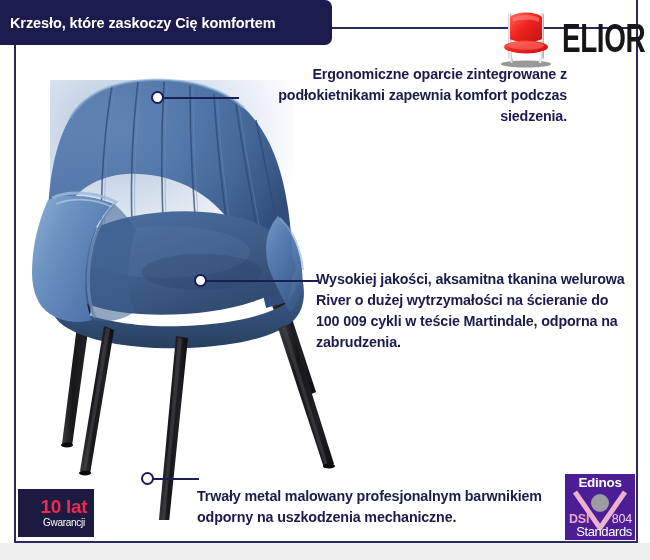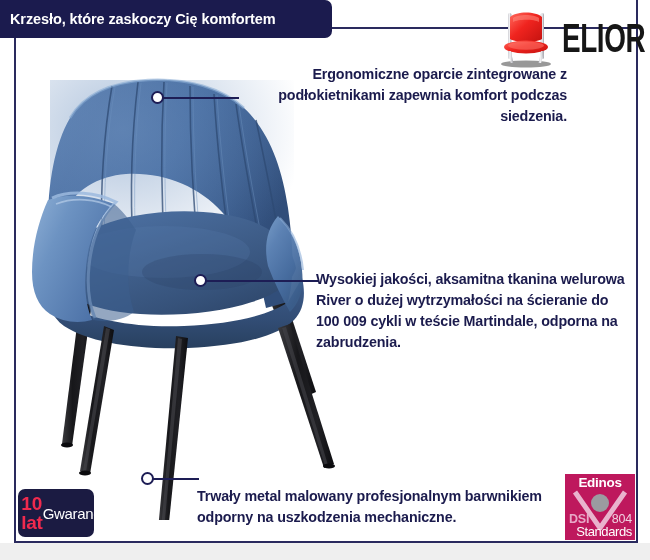--- a/index.html
+++ b/index.html
@@ -29,21 +29,21 @@
     position:absolute; left:636px; top:0px; width:2px; height:542px;
     background:#2a2a5e;
   }
   #frame-border-left {
     position:absolute; left:14px; top:30px; width:2px; height:512px;
     background:#2a2a5e;
   }
 
   
   #header-banner {
-    position:absolute; left:0px; top:0px; width:332px; height:38px;
+    position:absolute; left:0px; top:0px; width:332px; height:45px;
     background:#1b1b4e;
     border-radius:0 7px 7px 0;
     display:flex; align-items:center;
     padding-left:10px;
     z-index:6;
   }
   #header-title {
     color:#ffffff; font-size:14.5px; font-weight:bold;
     letter-spacing:-0.1px; white-space:nowrap;
   }
@@ -95,37 +95,37 @@
   #callout-2-line { left:206px; top:279.5px; width:112px; }
   #callout-2-text { left:316px; top:269px; width:312px; }
 
   #callout-3-dot  { left:141px; top:472px; }
   #callout-3-line { left:153px; top:477.5px; width:46px; }
   #callout-3-text { left:197px; top:486px; width:348px; }
 
   
   #warranty-badge {
     position:absolute; left:18px; top:489px; width:76px; height:48px;
-    background:#1b1b42; border-radius:7px;
-    display:flex; flex-direction:row; align-items:center;
+    background:#1b1b42; border-radius:0;
+    display:flex; flex-direction:column; align-items:center;
     justify-content:center; z-index:9;padding-left:16px;
   }
   #warranty-years {
     color:#f02a4e; font-size:19px; font-weight:bold; line-height:1;
     letter-spacing:-0.3px;
   }
   #warranty-label {
-    color:#ffffff; font-size:15px; font-weight:normal; line-height:1.15;
+    color:#ffffff; font-size:10px; font-weight:normal; line-height:1.15;
     margin-top:1px; letter-spacing:-0.3px;
   }
 
   
   #edinos-badge {
     position:absolute; left:565px; top:474px; width:70px; height:66px;
-    background:#be185d; z-index:9; overflow:hidden;
+    background:#4c1d95; z-index:9; overflow:hidden;
   }
   #edinos-title {
     position:absolute; left:0; top:1px; width:70px; text-align:center;
     color:#ffffff; font-size:13.5px; font-weight:bold; letter-spacing:-0.3px;
   }
   #edinos-v { position:absolute; left:7px; top:16px; width:56px; height:40px; }
   #edinos-dsi {
     position:absolute; left:4px; top:38px;
     color:#e8a8c7; font-size:12.5px; font-weight:bold; letter-spacing:-0.2px;
   }

